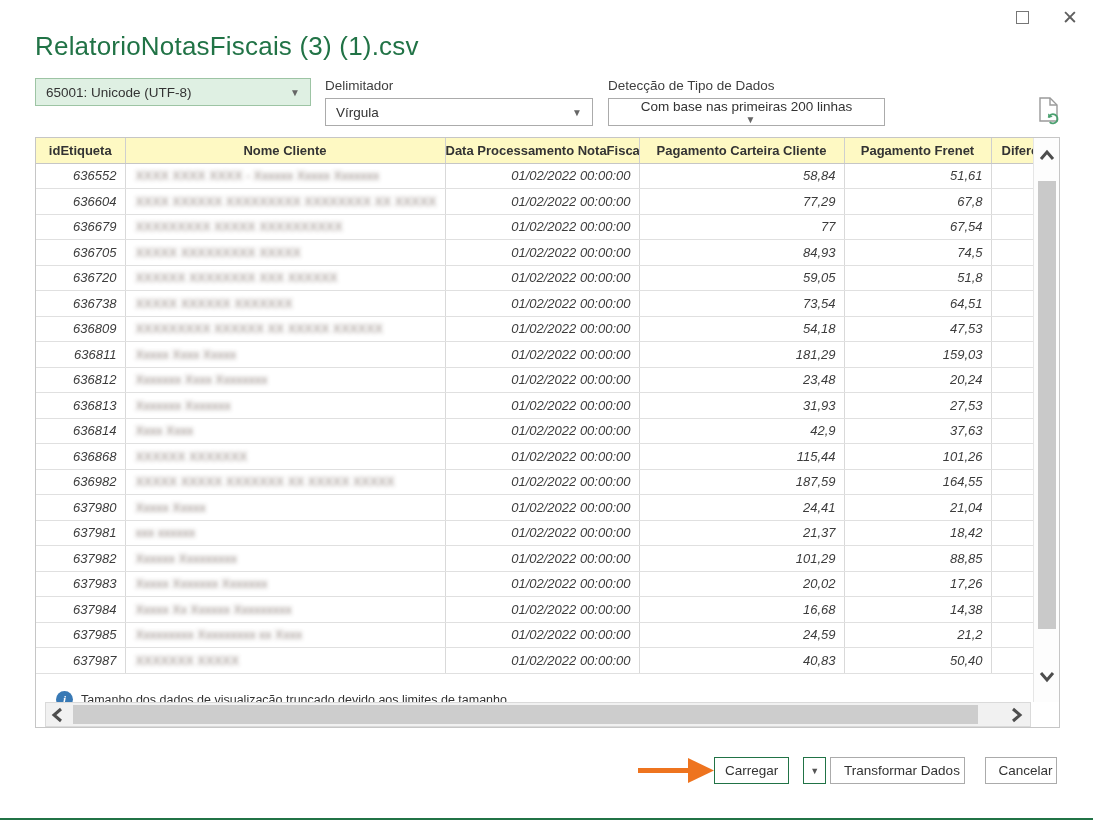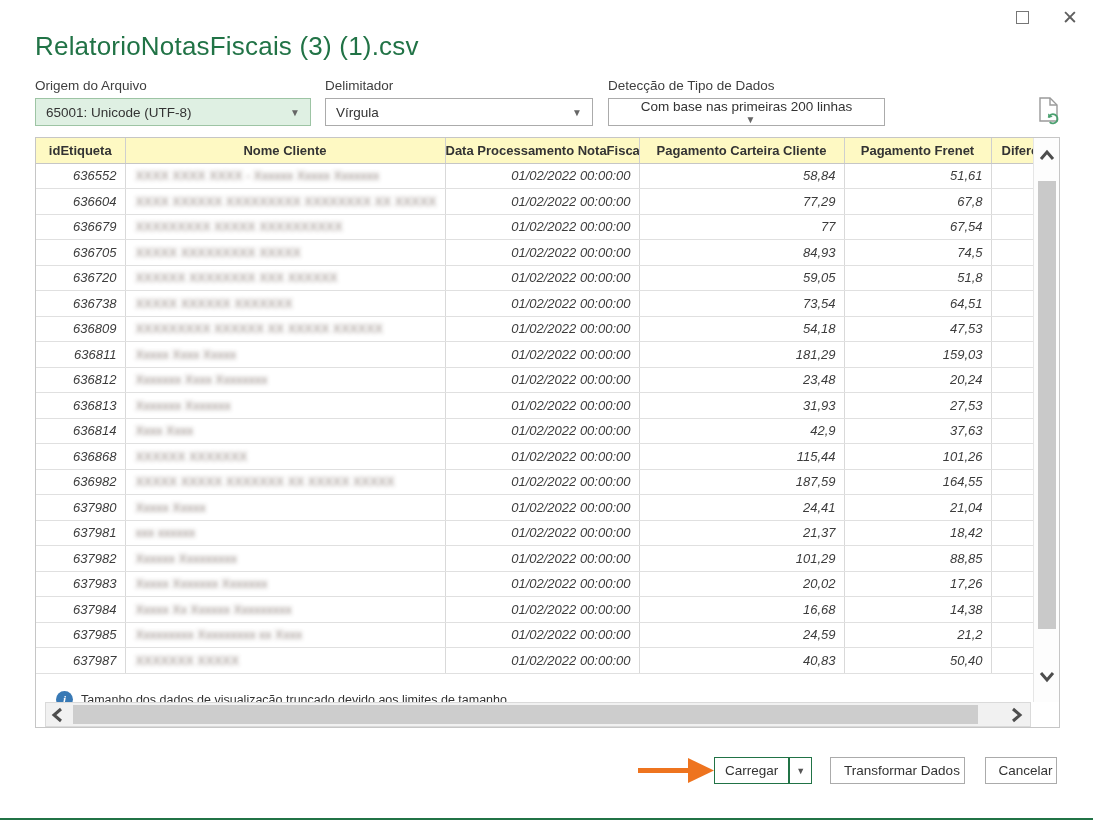--- a/index.html
+++ b/index.html
@@ -61,21 +61,21 @@
   .vthumb { position:absolute; left:4px; top:43px; width:18px; height:448px; background:#c9c9c9; }
   .sb-arrow { position:absolute; left:3px; width:20px; height:20px; }
   .hscroll { position:absolute; left:9px; top:564px; width:986px; height:25px;
              background:#f1f1f1; border:1px solid #dadada; z-index:2; }
   .hthumb { position:absolute; left:27px; top:2px; height:19px; width:905px; background:#cdcdcd; }
 
   
   .btn { position:absolute; top:757px; height:27px; background:#fff; border:1px solid #ababab;
          font-size:13.5px; color:#333; display:flex; align-items:center; justify-content:center;
          font-family:"Liberation Sans",sans-serif; cursor:default;padding-left:9px; }
-  .split { position:absolute; left:714px; top:757px; display:flex; gap:0; }
+  .split { position:absolute; left:714px; top:757px; display:flex; gap:14px; }
   .split .main { height:27px; border:1px solid var(--accent,#217346); background:#fff;
                  padding:0 10px; font-size:13.5px; color:#333; display:flex; align-items:center; }
   .split .arrow { height:27px; width:23px; border:1px solid var(--accent,#217346); background:#fff;
                   display:flex; align-items:center; justify-content:center; font-size:9px; color:#555; }
   #btn-transform { left:830px; width:135px; }
   #btn-cancel { left:985px; width:72px; }
   .note-arrow { position:absolute; left:638px; top:756px; }
 
   .bottom-line { position:absolute; left:0; bottom:2px; width:100%; height:2px;
                  background:var(--accent,#217346); }
@@ -90,21 +90,20 @@
         <span class="maxbox"></span>
       </div>
     <div class="win-btn">
         <span class="closex">✕</span>
       </div>
   </div>
 
   <div class="dlg-title">RelatorioNotasFiscais (3) (1).csv</div>
 
   <div class="ctl-group" id="grp-origin">
-    <div class="ctl-label">Origem do Arquivo</div>
     <div class="dropdown dd-green">
       <span>65001: Unicode (UTF-8)</span>
       <span class="caret">▼</span>
     </div>
   </div>
 
   <div class="ctl-group" id="grp-delim">
     <div class="ctl-label">Delimitador</div>
     <div class="dropdown">
       <span>Vírgula</span>

